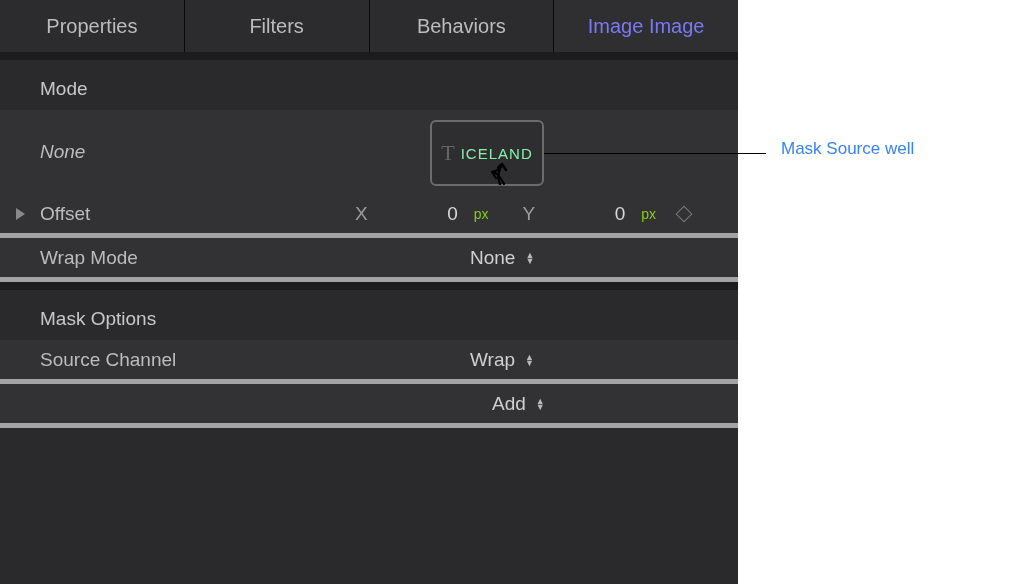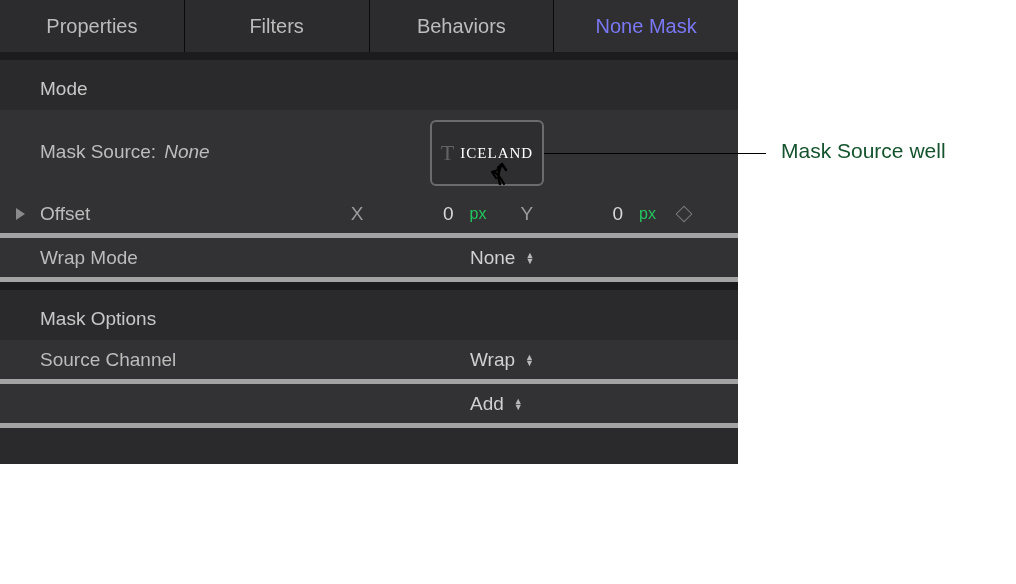--- a/index.html
+++ b/index.html
@@ -7,21 +7,21 @@
       background: #fff;
       font-family: -apple-system, BlinkMacSystemFont, "Helvetica Neue", Arial, sans-serif;
       font-size: 18px;
       width: 1016px;
       height: 584px;
       overflow: hidden;
       color: #bbb;
     }
     .panel {
       width: 738px;
-      height: 464px;
+      height: 584px;
       background: #2a2a2c;
       position: relative;
       overflow: hidden;
     }
     .tab-bar {
       display: flex;
       height: 52px;
       background: #1f1f21;
       align-items: stretch;
     }
@@ -97,22 +97,21 @@
       overflow: visible;
     }
     .well .t-icon {
       font-family: "Times New Roman", serif;
       font-size: 22px;
       color: #636365;
     }
     .well .iceland {
       font-size: 15px;
       letter-spacing: 1px;
-      color: #ffffff;
-      font-family: Liberation Serif, serif;
+      color: #86efac;
     }
     .cursor-arrow {
       position: absolute;
       left: 58px;
       top: 36px;
       pointer-events: none;
     }
     .disclosure {
       position: absolute;
       left: 16px;
@@ -127,21 +126,21 @@
     .offset-controls {
       display: flex;
       align-items: center;
       margin-left: auto;
       margin-right: 50px;
       gap: 12px;
       color: #bcbcbc;
     }
     .axis-label { color: #9c9c9e; font-size: 19px; margin: 0 8px;}
     .axis-val { width: 70px; text-align: right; color: #d8d8d8; font-size: 19px; }
-    .unit { color: #22c55e; font-size: 16px; margin-right: 14px; margin-left: 4px;}
+    .unit { color: #84cc16; font-size: 14px; margin-right: 14px; margin-left: 4px;}
     .keyframe-diamond {
       position: absolute;
       right: 48px;
       top: 50%;
       transform: translateY(-50%) rotate(45deg);
       width: 12px; height: 12px;
       border: 1.5px solid #7a7a7c;
       background: transparent;
     }
     .value-area {
@@ -189,44 +188,43 @@
       top: 153px;
       width: 222px;
       height: 1px;
       background: #000;
       z-index: 10;
     }
     .callout-label {
       position: absolute;
       left: 781px;
       top: 139px;
-      font-size: 21px;
-      color: #14532d;
+      font-size: 17px;
+      color: #3b82f6;
       font-family: -apple-system, BlinkMacSystemFont, "Helvetica Neue", Arial, sans-serif;
     }
   </style>
 </head>
 <body>
 
 <div class="panel">
 
   <div class="tab-bar">
     <div class="tab">Properties</div>
     <div class="tab">Filters</div>
     <div class="tab">Behaviors</div>
-    <div class="tab active">None Mask</div>
+    <div class="tab active">Image Image</div>
   </div>
 
   <div class="divider-thick"></div>
 
   <div class="section-header">Mode</div>
 
   <div class="mask-source-row">
     <div class="mask-source-text">
-      <span>Mask Source:</span>
       <span class="none-italic">None</span>
     </div>
     <div class="well">
       <span class="t-icon">T</span>
       <span class="iceland">ICELAND</span>
       <svg class="cursor-arrow" width="28" height="28">
         <path d="M4 2 L4 22 L10 16 L14 24 L18 22 L14 14 L22 14 Z" fill="#fff" stroke="#000" stroke-width="1.5" transform="scale(0.001)"></path>
         <path d="M 14 26 C 10 18, 6 14, 2 14 M 2 14 L 8 12 M 2 14 L 6 20" fill="none" stroke="#000" stroke-width="2.2" stroke-linecap="round"></path>
         <path d="M 14 2 L 14 18 L 18 14 L 22 22 L 25 20 L 21 13 L 26 12 Z" fill="#000" stroke="#fff" stroke-width="1" transform="scale(0.001)"></path>
         <path d="M 5 2 C 8 6, 11 12, 12 24 M 12 24 L 7 19 M 12 24 L 17 18" fill="none" stroke="#fff" stroke-width="3.5" stroke-linecap="round" transform="scale(0.001)"></path>
@@ -269,21 +267,21 @@
     <div class="value-area">
       <span class="value-text">Wrap</span>
       <span class="stepper-arrows">
           <span class="up">▲</span>
           <span class="down">▼</span>
         </span>
     </div>
   </div>
 
   <div class="row">
-    <div class="value-area" style="left:470px">
+    <div class="value-area" style="left:492px">
       <span class="value-text">Add</span>
       <span class="stepper-arrows">
           <span class="up">▲</span>
           <span class="down">▼</span>
         </span>
     </div>
   </div>
 
 
 

